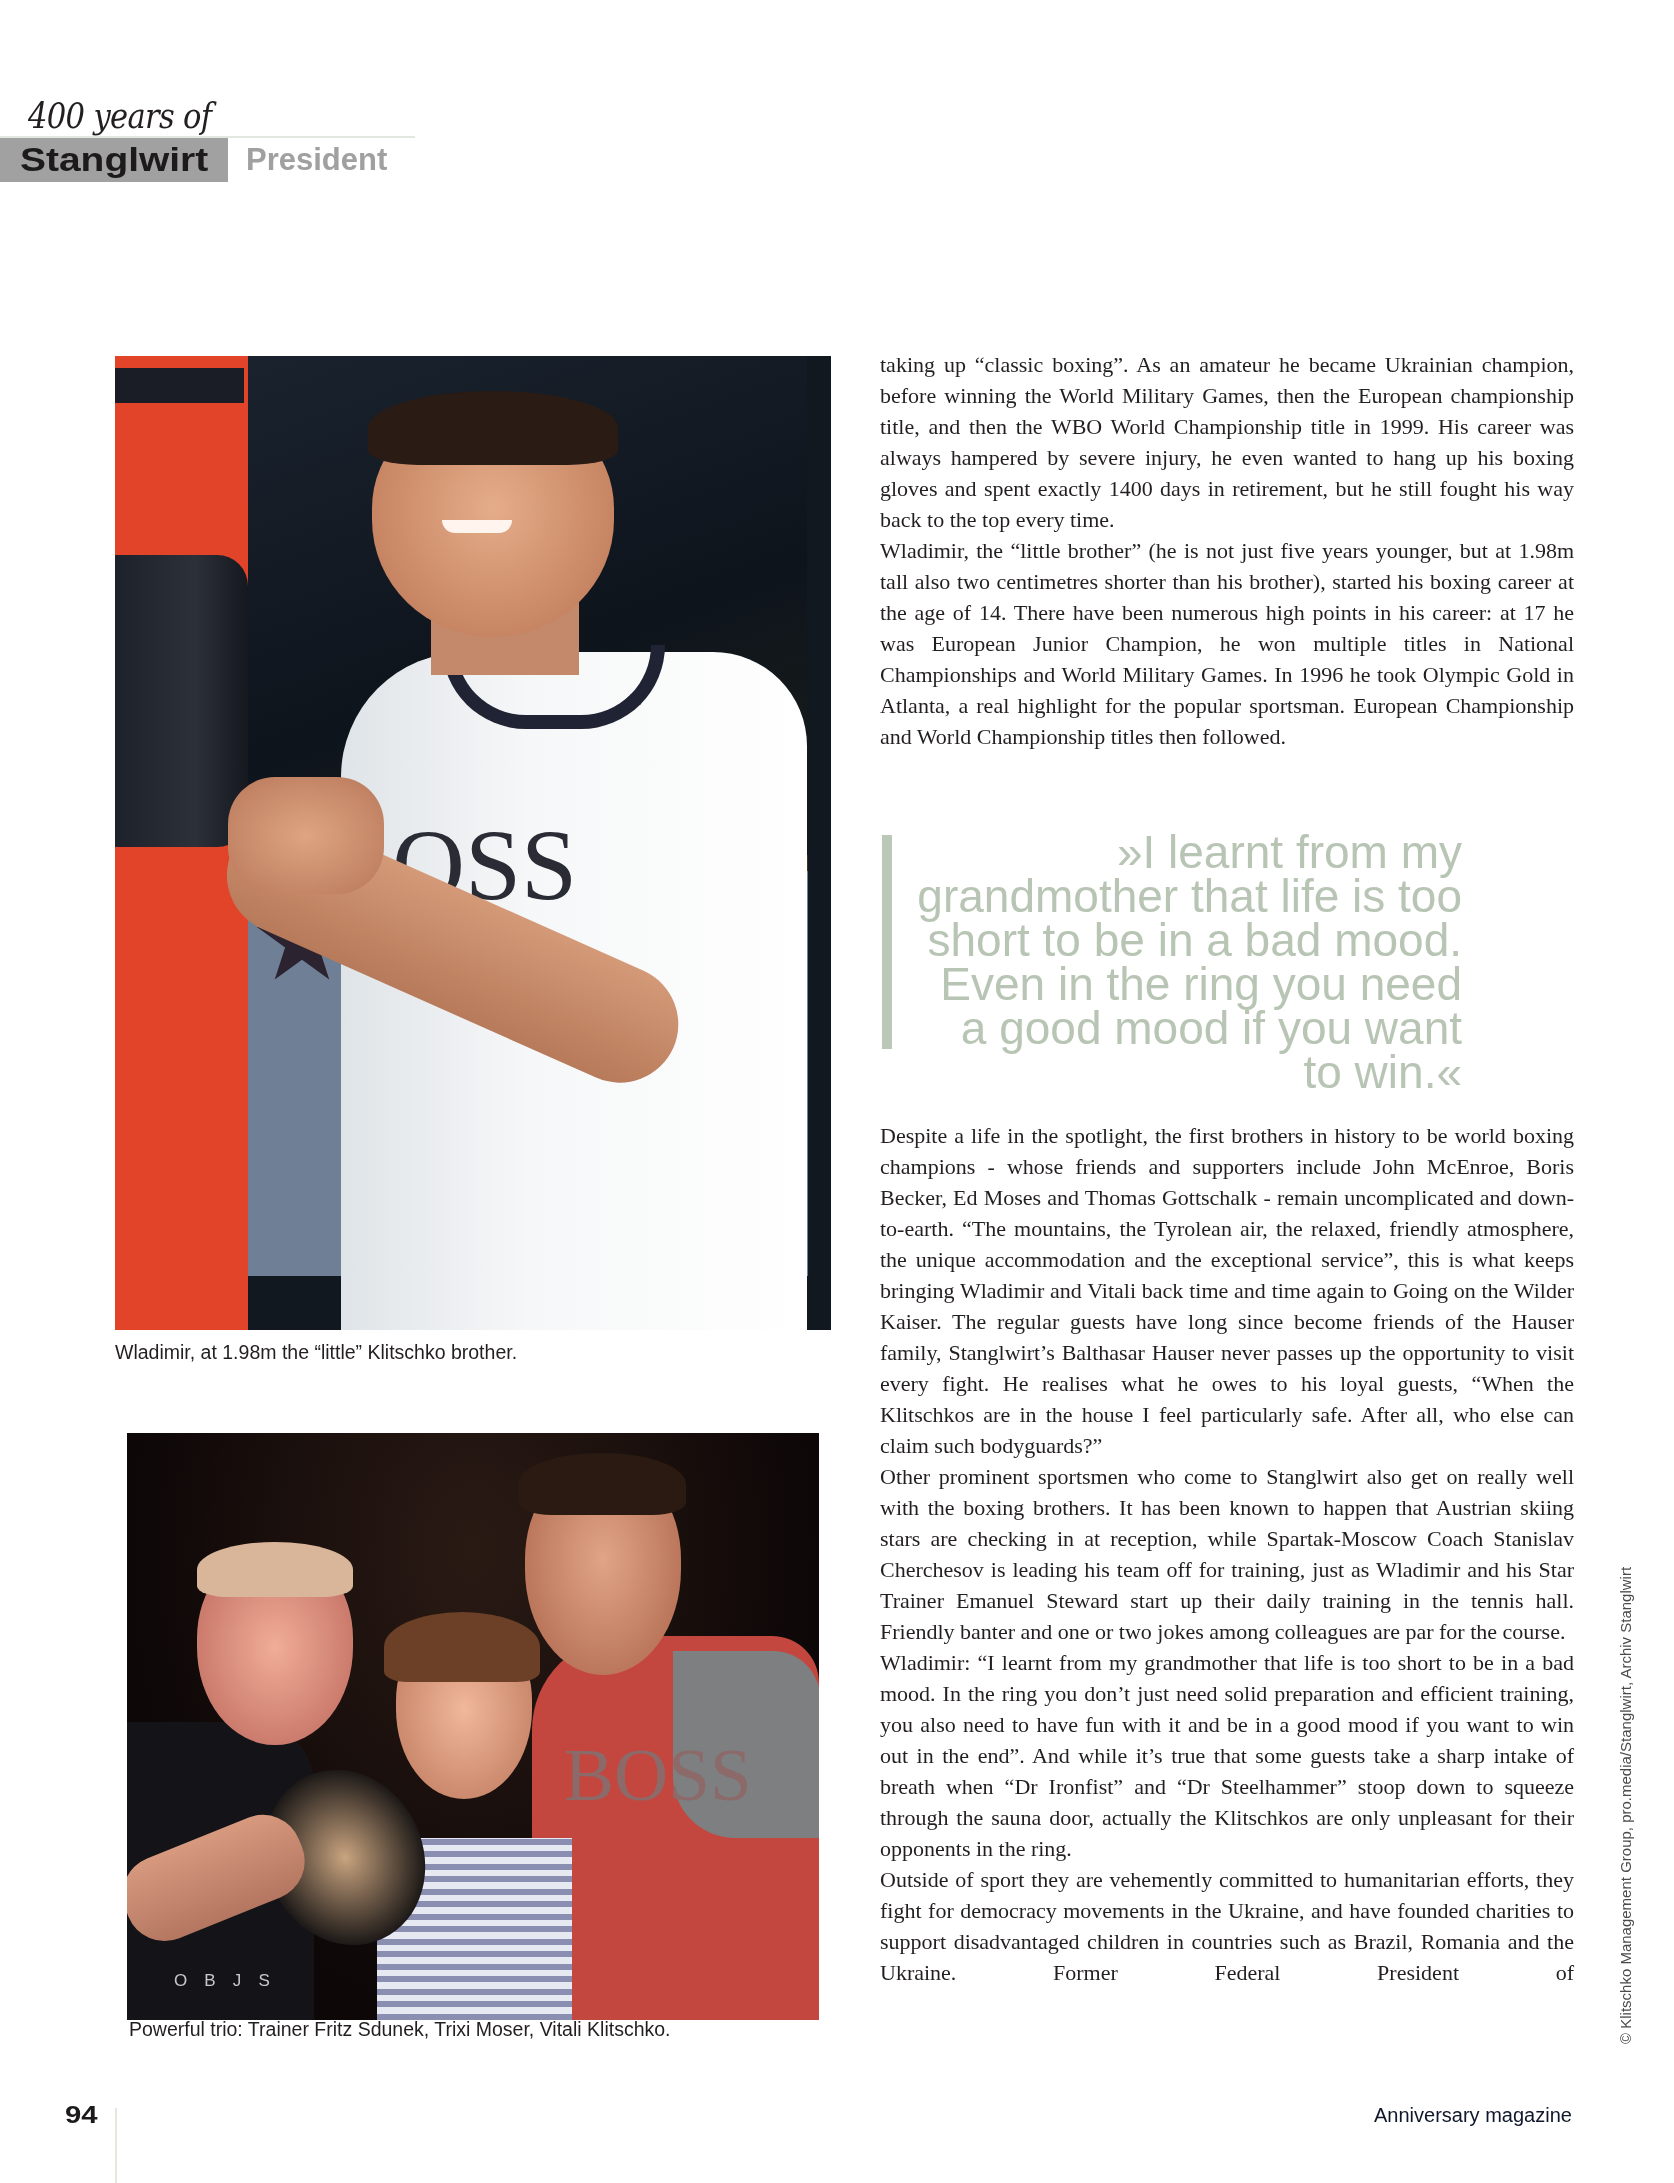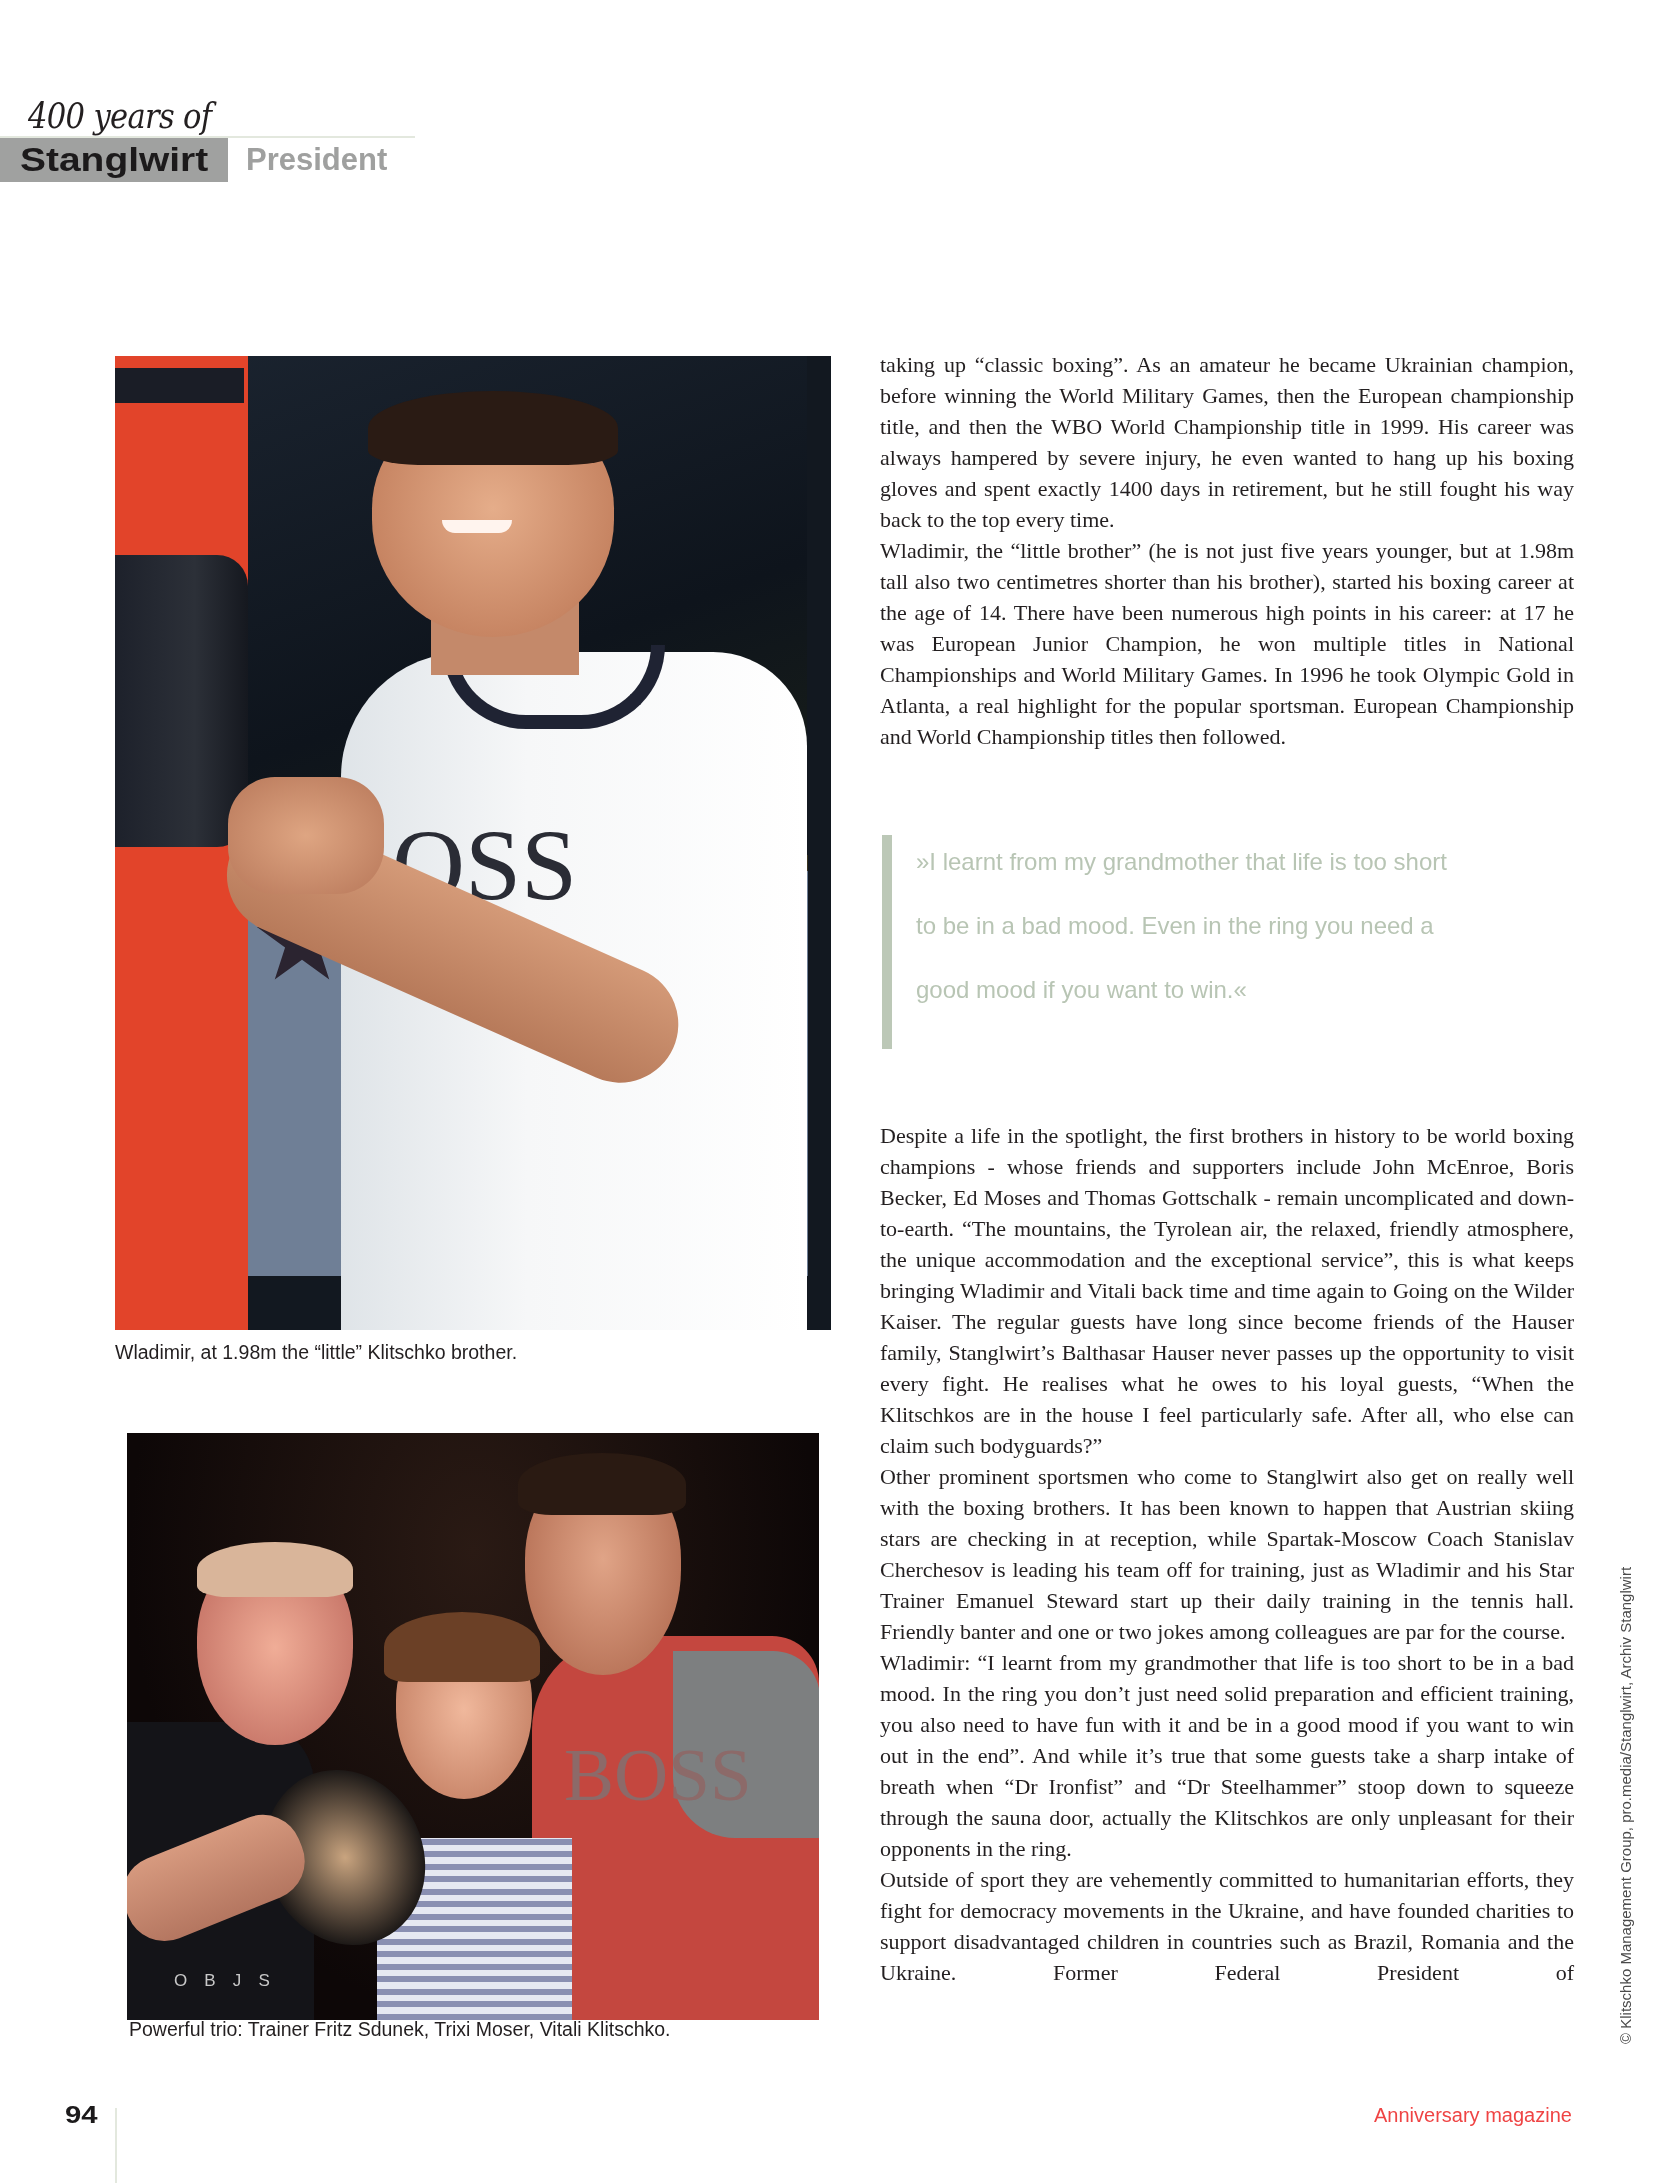--- a/index.html
+++ b/index.html
@@ -23,29 +23,29 @@
   .caption2 { left: 129px; top: 2018px; text-align: center; }
 
   
   .col { position: absolute; left: 880px; width: 694px; font-family: "Liberation Serif", serif; font-size: 22px; line-height: 31px; color: #231f20; text-align: justify; }
   .col p { margin: 0; text-indent: 0; }
   .col1 { top: 349px; }
   .col2 { top: 1120px; }
 
   
   .quote-bar { position: absolute; left: 882px; top: 835px; width: 10px; height: 214px; background: #bcc8b7; }
-  .quote { position: absolute; left: 916px; top: 830px; width: 546px; font-family: "Liberation Sans", sans-serif; font-size: 24px; line-height: 64px; color: #b8c5b4; }
+  .quote { position: absolute; left: 916px; top: 830px; width: 546px; font-family: "Liberation Sans", sans-serif; font-size: 46px; line-height: 44px; color: #b8c5b4; text-align: right; }
 
   
   .credit { position: absolute; left: 1617px; top: 2044px; transform: rotate(-90deg); transform-origin: left top; font-family: "Liberation Sans", sans-serif; font-size: 15px; color: #4a4a4a; white-space: nowrap; line-height: 17px; }
 
   
   .page-num { position: absolute; left: 65px; top: 2102px; font-family: "Liberation Sans", sans-serif; font-weight: bold; font-size: 23.4px; color: #1c1a1b; transform: scaleX(1.25); transform-origin: left top; line-height: 26.5px; }
   .foot-rule { position: absolute; left: 115px; top: 2108px; width: 2.3px; height: 76px; background: #e3e8de; }
-  .foot-mag { position: absolute; left: 1374px; top: 2103px; font-family: "Liberation Sans", sans-serif; font-size: 20px; color: #ef4444; line-height: 25px; white-space: nowrap; }
+  .foot-mag { position: absolute; left: 1374px; top: 2103px; font-family: "Liberation Sans", sans-serif; font-size: 20px; color: #0f172a; line-height: 25px; white-space: nowrap; }
 </style>
 </head>
 <body>
 
 <div>
   <div class="hdr-rule"></div>
   <div class="hdr-box"></div>
   <div class="hdr-script">400 years of</div>
   <div class="hdr-brand">Stanglwirt</div>
   <div class="hdr-section">President</div>

